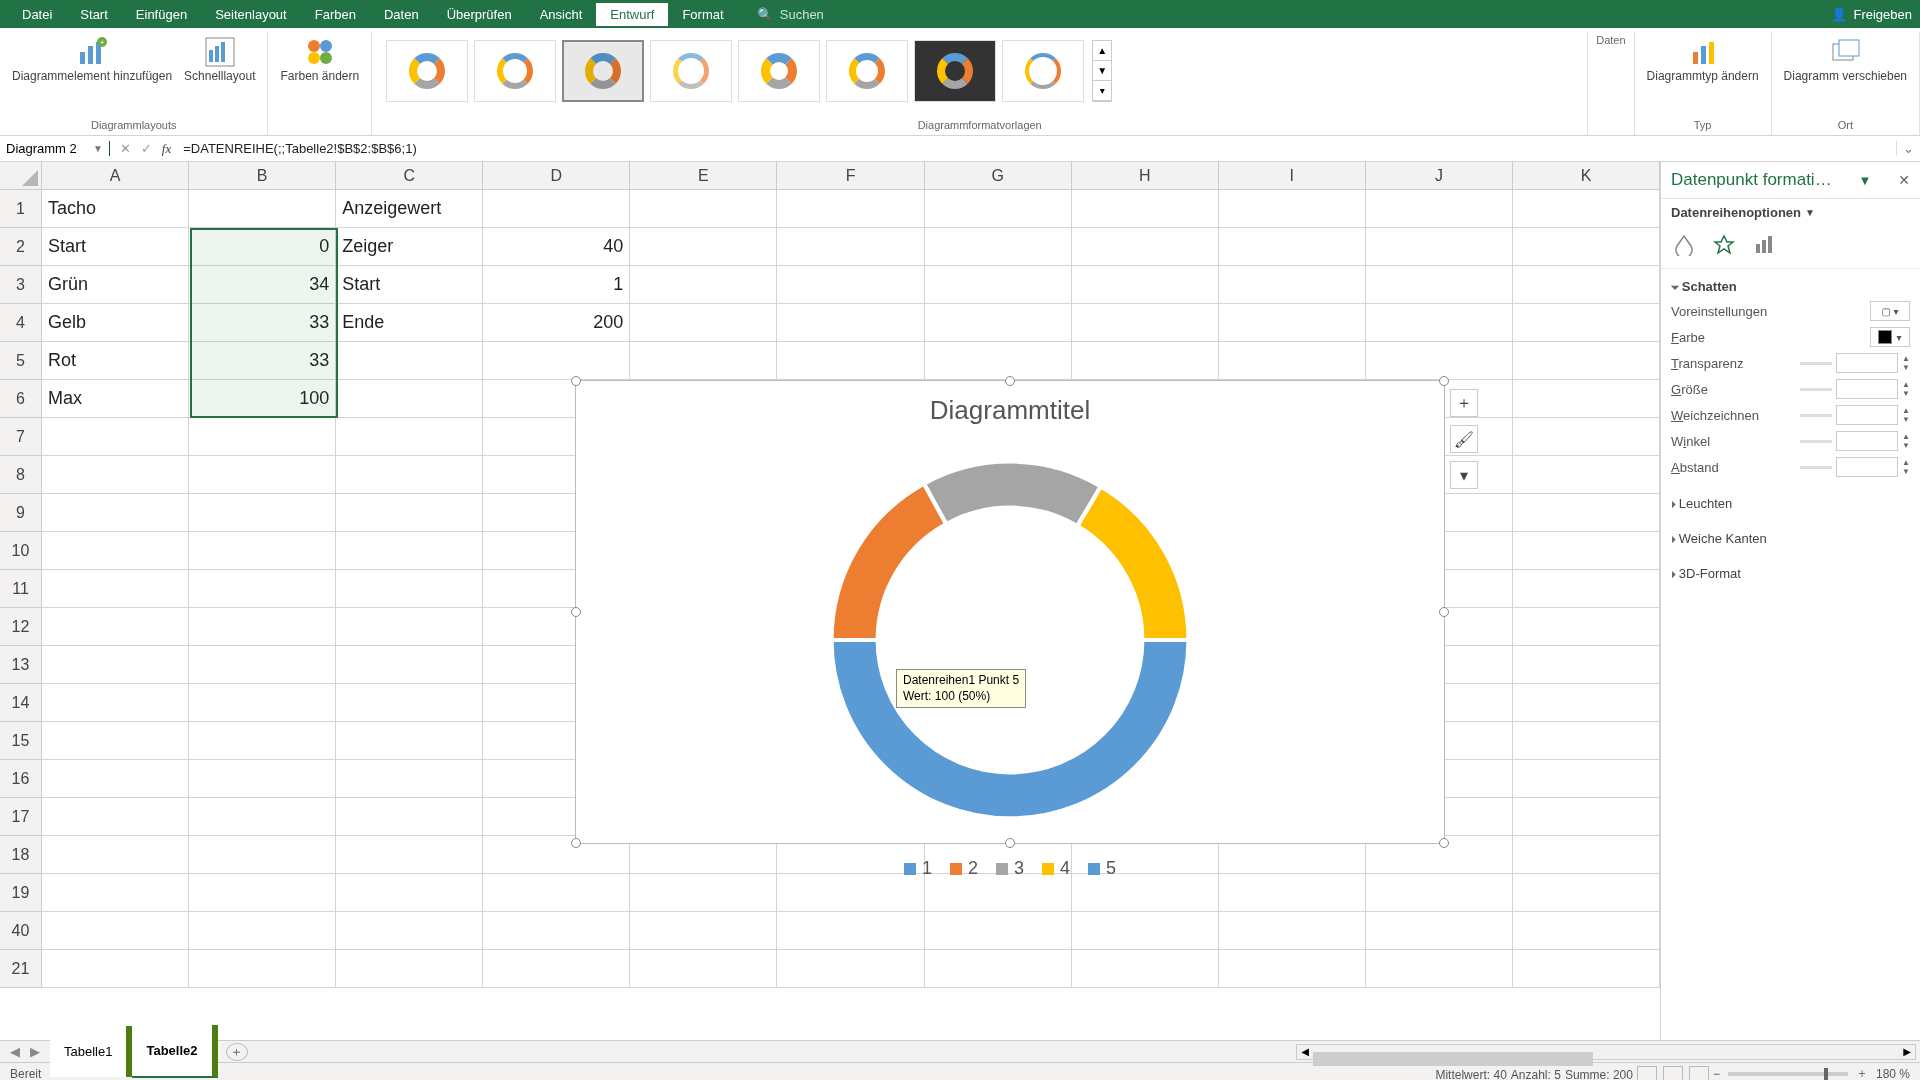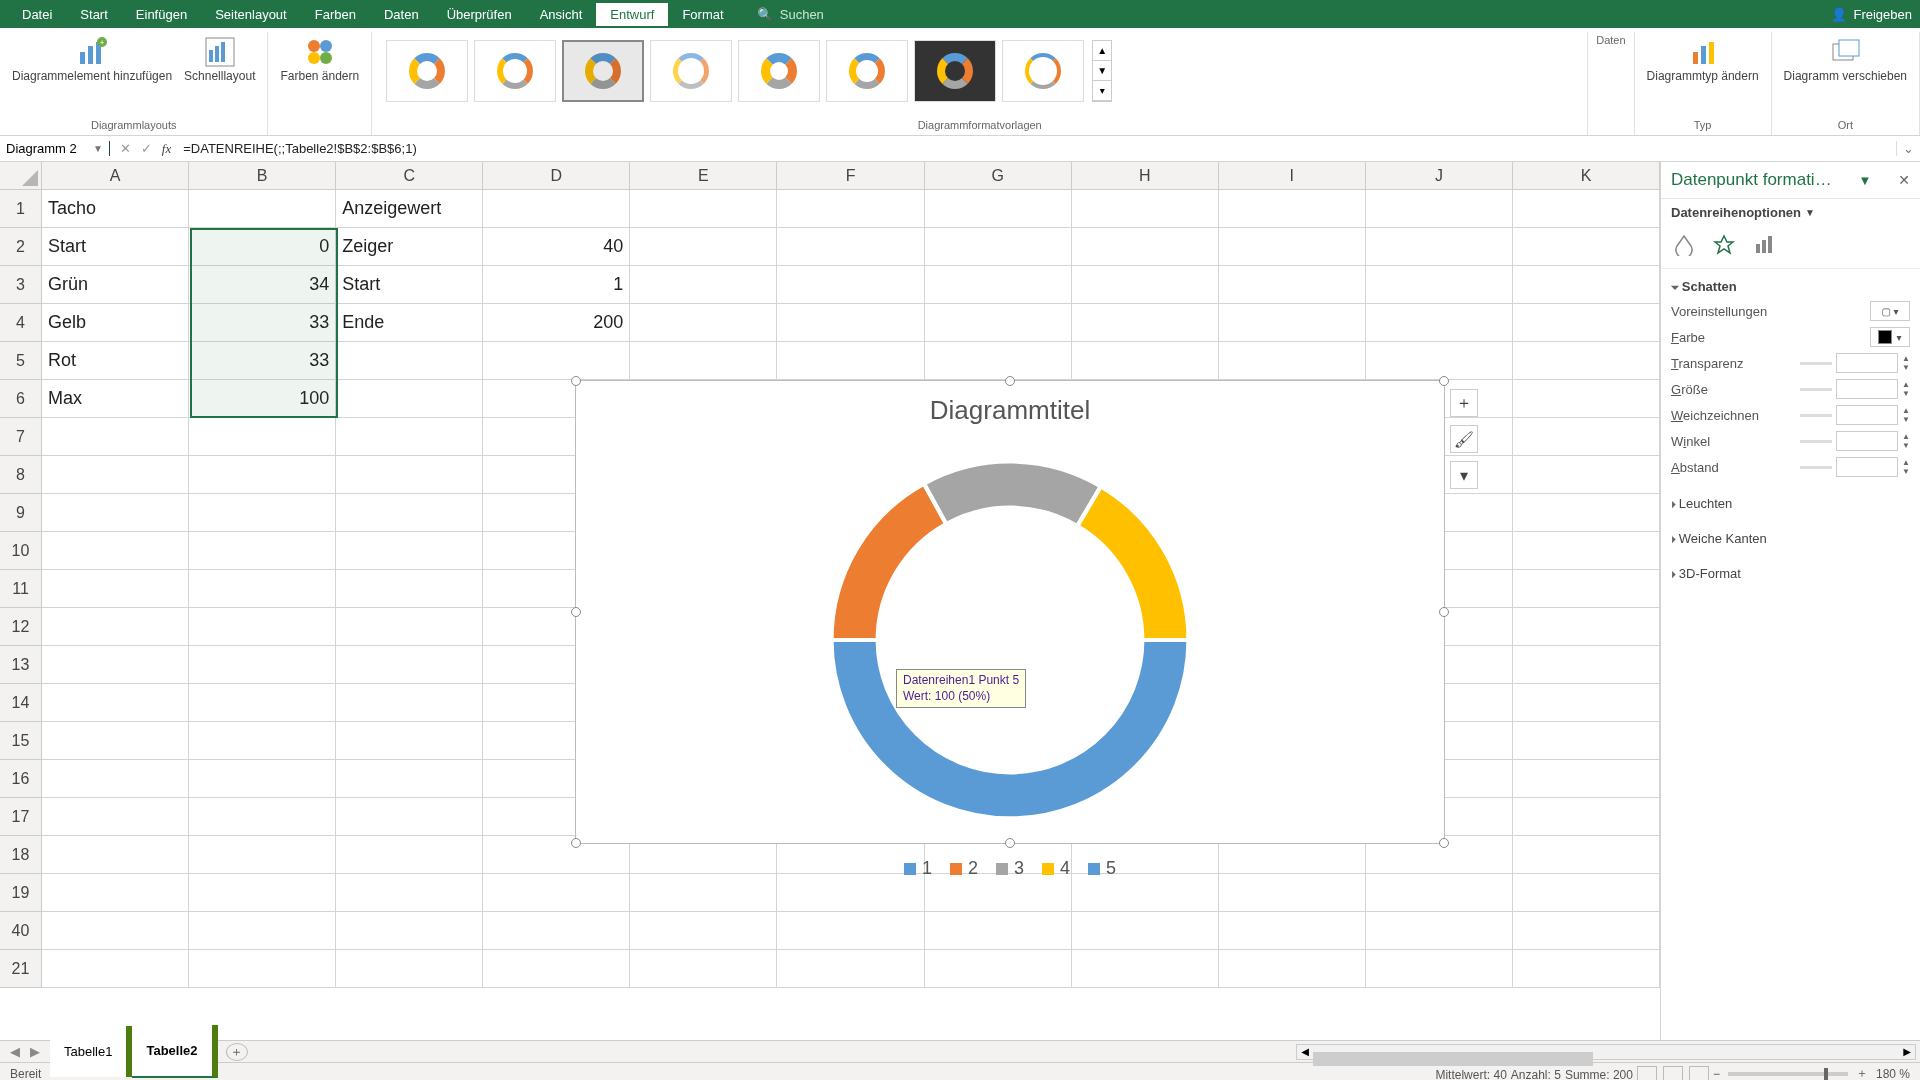--- a/index.html
+++ b/index.html
@@ -60,21 +60,21 @@
 
 .chart-obj { position: absolute; background: #fff; border: 1px solid #bbb; }
 .chart-handle { position: absolute; width: 10px; height: 10px; background: #fff; border: 1px solid #888; border-radius: 50%; }
 .chart-title { text-align: center; font-size: 26px; color: #555; padding: 14px 0 4px; }
 .chart-svg { display: block; margin: 0 auto; }
 .chart-legend { display: flex; gap: 18px; justify-content: center; padding: 8px 0 14px; font-size: 18px; color: #555; }
 .leg-item { display: flex; align-items: center; gap: 6px; }
 .leg-sw { width: 12px; height: 12px; }
 .chart-side-btns { position: absolute; right: -34px; top: 8px; display: flex; flex-direction: column; gap: 8px; }
 .chart-side-btn { width: 28px; height: 28px; border: 1px solid #ccc; background: #fff; display: flex; align-items: center; justify-content: center; font-size: 16px; color: #444; cursor: pointer; }
-.tooltip-box { position: absolute; background: #ffffe1; border: 1px solid #888; padding: 3px 6px; font-size: 12px; color: #4c1d95; line-height: 1.3; }
+.tooltip-box { position: absolute; background: #ffffe1; border: 1px solid #888; padding: 3px 6px; font-size: 12px; color: #000000; line-height: 1.3; }
 
 
 .taskpane { width: 260px; border-left: 1px solid #d4d4d4; background: #fff; display: flex; flex-direction: column; font-size: 13px; }
 .tp-header { padding: 8px 10px; display: flex; align-items: center; justify-content: space-between; border-bottom: 1px solid #e5e5e5; }
 .tp-title { color: #217346; font-size: 17px; font-weight: 400; }
 .tp-close { color: #666; cursor: pointer; font-size: 14px; }
 .tp-sub { padding: 6px 10px; color: #444; font-weight: 600; display: flex; align-items: center; gap: 4px; }
 .tp-icons { display: flex; gap: 14px; padding: 6px 10px 10px; border-bottom: 1px solid #eee; }
 .tp-icon { width: 26px; height: 26px; display: flex; align-items: center; justify-content: center; cursor: pointer; }
 .tp-section { padding: 6px 10px; }

